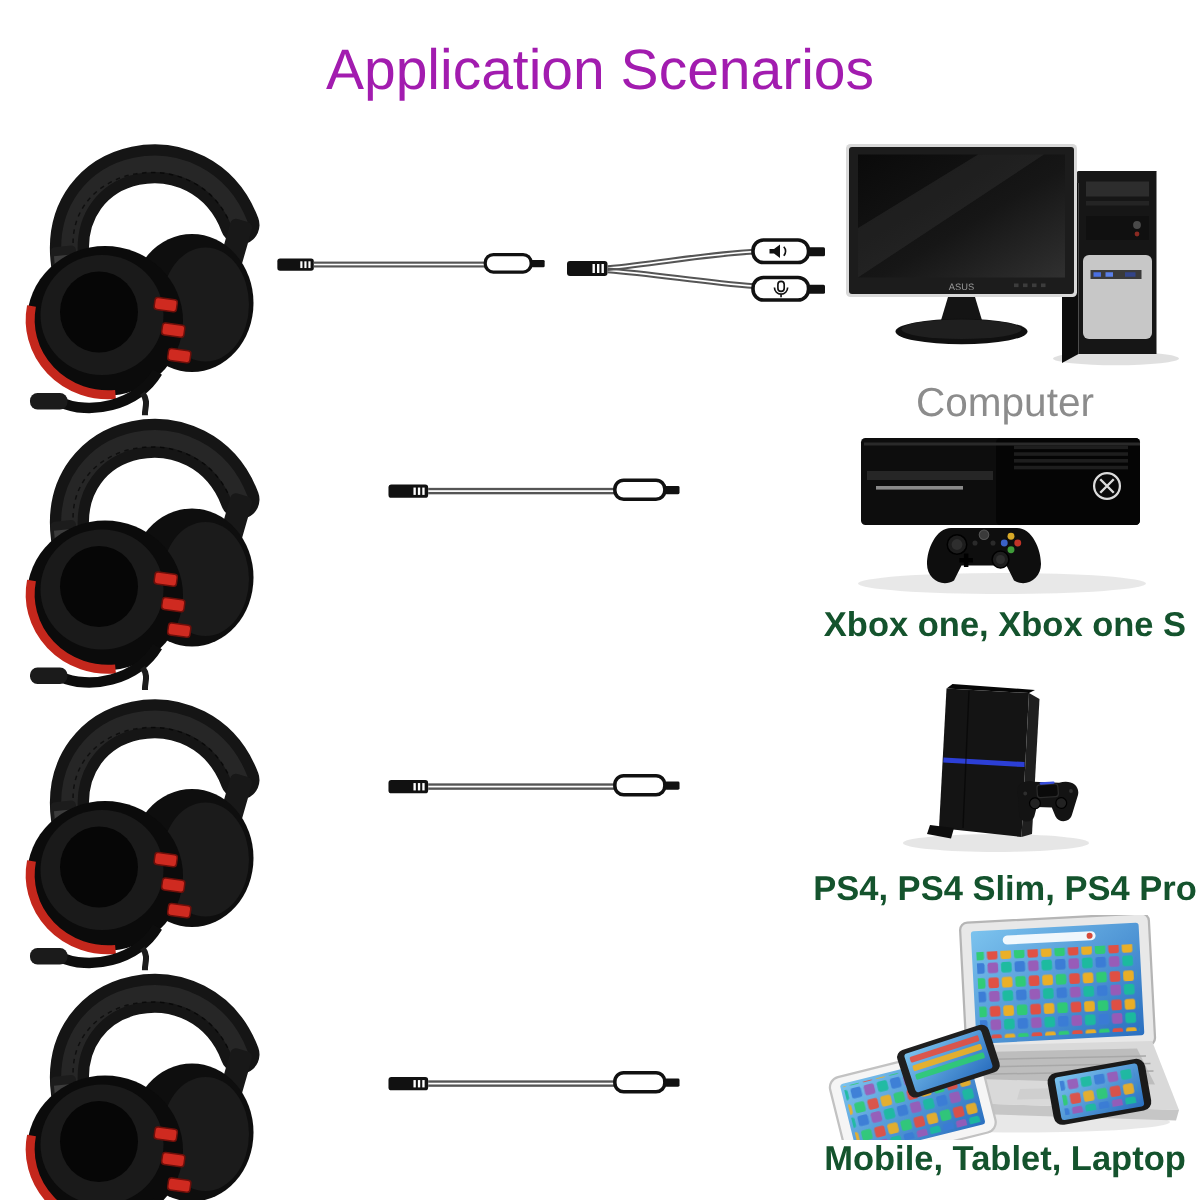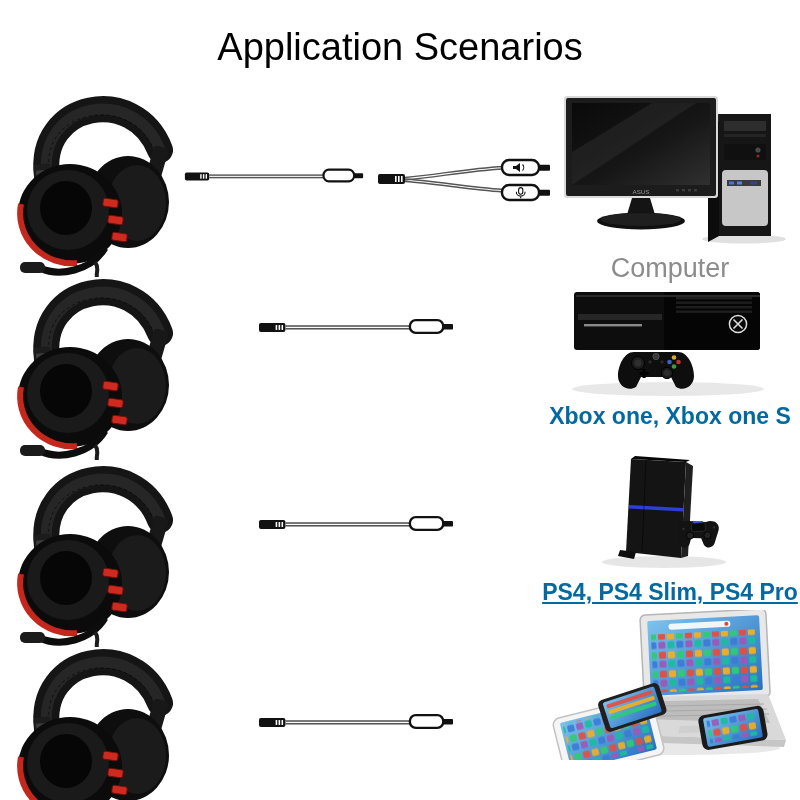--- a/index.html
+++ b/index.html
@@ -2,46 +2,46 @@
 <html><head>
 <meta charset="utf-8">
 <style>
   html,body{margin:0;padding:0;background:#fff;}
   #canvas{
     position:relative;width:800px;height:800px;background:#fff;overflow:hidden;
     font-family:"Liberation Sans",sans-serif;
   }
   .title{
     position:absolute;top:26px;left:0;width:800px;text-align:center;
-    font-size:38px;font-weight:400;color:#000000;letter-spacing:0px;
+    font-size:38px;font-weight:400;color:#a21caf;letter-spacing:0px;
   }
   .abs{position:absolute;}
   .headset{width:190px;height:205px;}
   .pos-h1{left:2px;top:72px;}
   .pos-h2{left:2px;top:255px;}
   .pos-h3{left:2px;top:442px;}
   .pos-h4{left:2px;top:625px;}
   .cable-single{width:180px;height:22px;}
   .cable-wide{width:196px;height:22px;}
   .pos-c1a{left:184px;top:165px;}
   .pos-c1b{left:378px;top:156px;width:186px;height:48px;}
   .pos-c2{left:258px;top:316px;}
   .pos-c3{left:258px;top:513px;}
   .pos-c4{left:258px;top:711px;}
   .pos-computer{left:556px;top:94px;width:244px;height:150px;}
   .pos-xbox{left:556px;top:286px;width:226px;height:116px;}
   .pos-ps4{left:586px;top:438px;width:162px;height:138px;}
   .pos-mobile{left:550px;top:610px;width:242px;height:150px;}
   .device-label{
     position:absolute;left:540px;width:260px;text-align:center;
-    font-size:23px;font-weight:600;color:#0369a1;white-space:nowrap;
+    font-size:23px;font-weight:600;color:#14532d;white-space:nowrap;
   }
   .label-computer{top:253px;font-size:27px;font-weight:400;color:#8c8c8c;}
   .label-xbox{top:403px;}
-  .label-ps4{top:579px;text-decoration:underline;}
+  .label-ps4{top:579px;}
   .label-mobile{top:759px;}
   svg{display:block;width:100%;height:100%;}
 </style>
 </head>
 <body>
 
 <div id="canvas">
 
   <svg width="0" height="0" style="position:absolute" aria-hidden="true">
     <defs>
@@ -317,14 +317,15 @@
         <rect x="58" y="92" width="48" height="4" rx="1" fill="#f2b01e" opacity="0.9"></rect>
         <rect x="58" y="98" width="48" height="4" rx="1" fill="#2ecc71" opacity="0.9"></rect>
       </g>
       <g transform="rotate(-10 185 118)">
         <rect x="150" y="100" width="66" height="35" rx="6" fill="#1a1a1a"></rect>
         <rect x="155" y="103" width="56" height="29" rx="2" fill="url(#bluescr)"></rect>
         <rect x="158" y="106" width="50" height="23" fill="url(#apps)" opacity="0.9"></rect>
       </g>
     </svg>
   </div>
+  <div class="device-label label-mobile">Mobile, Tablet, Laptop</div>
 
 </div>
 
 </body></html>

